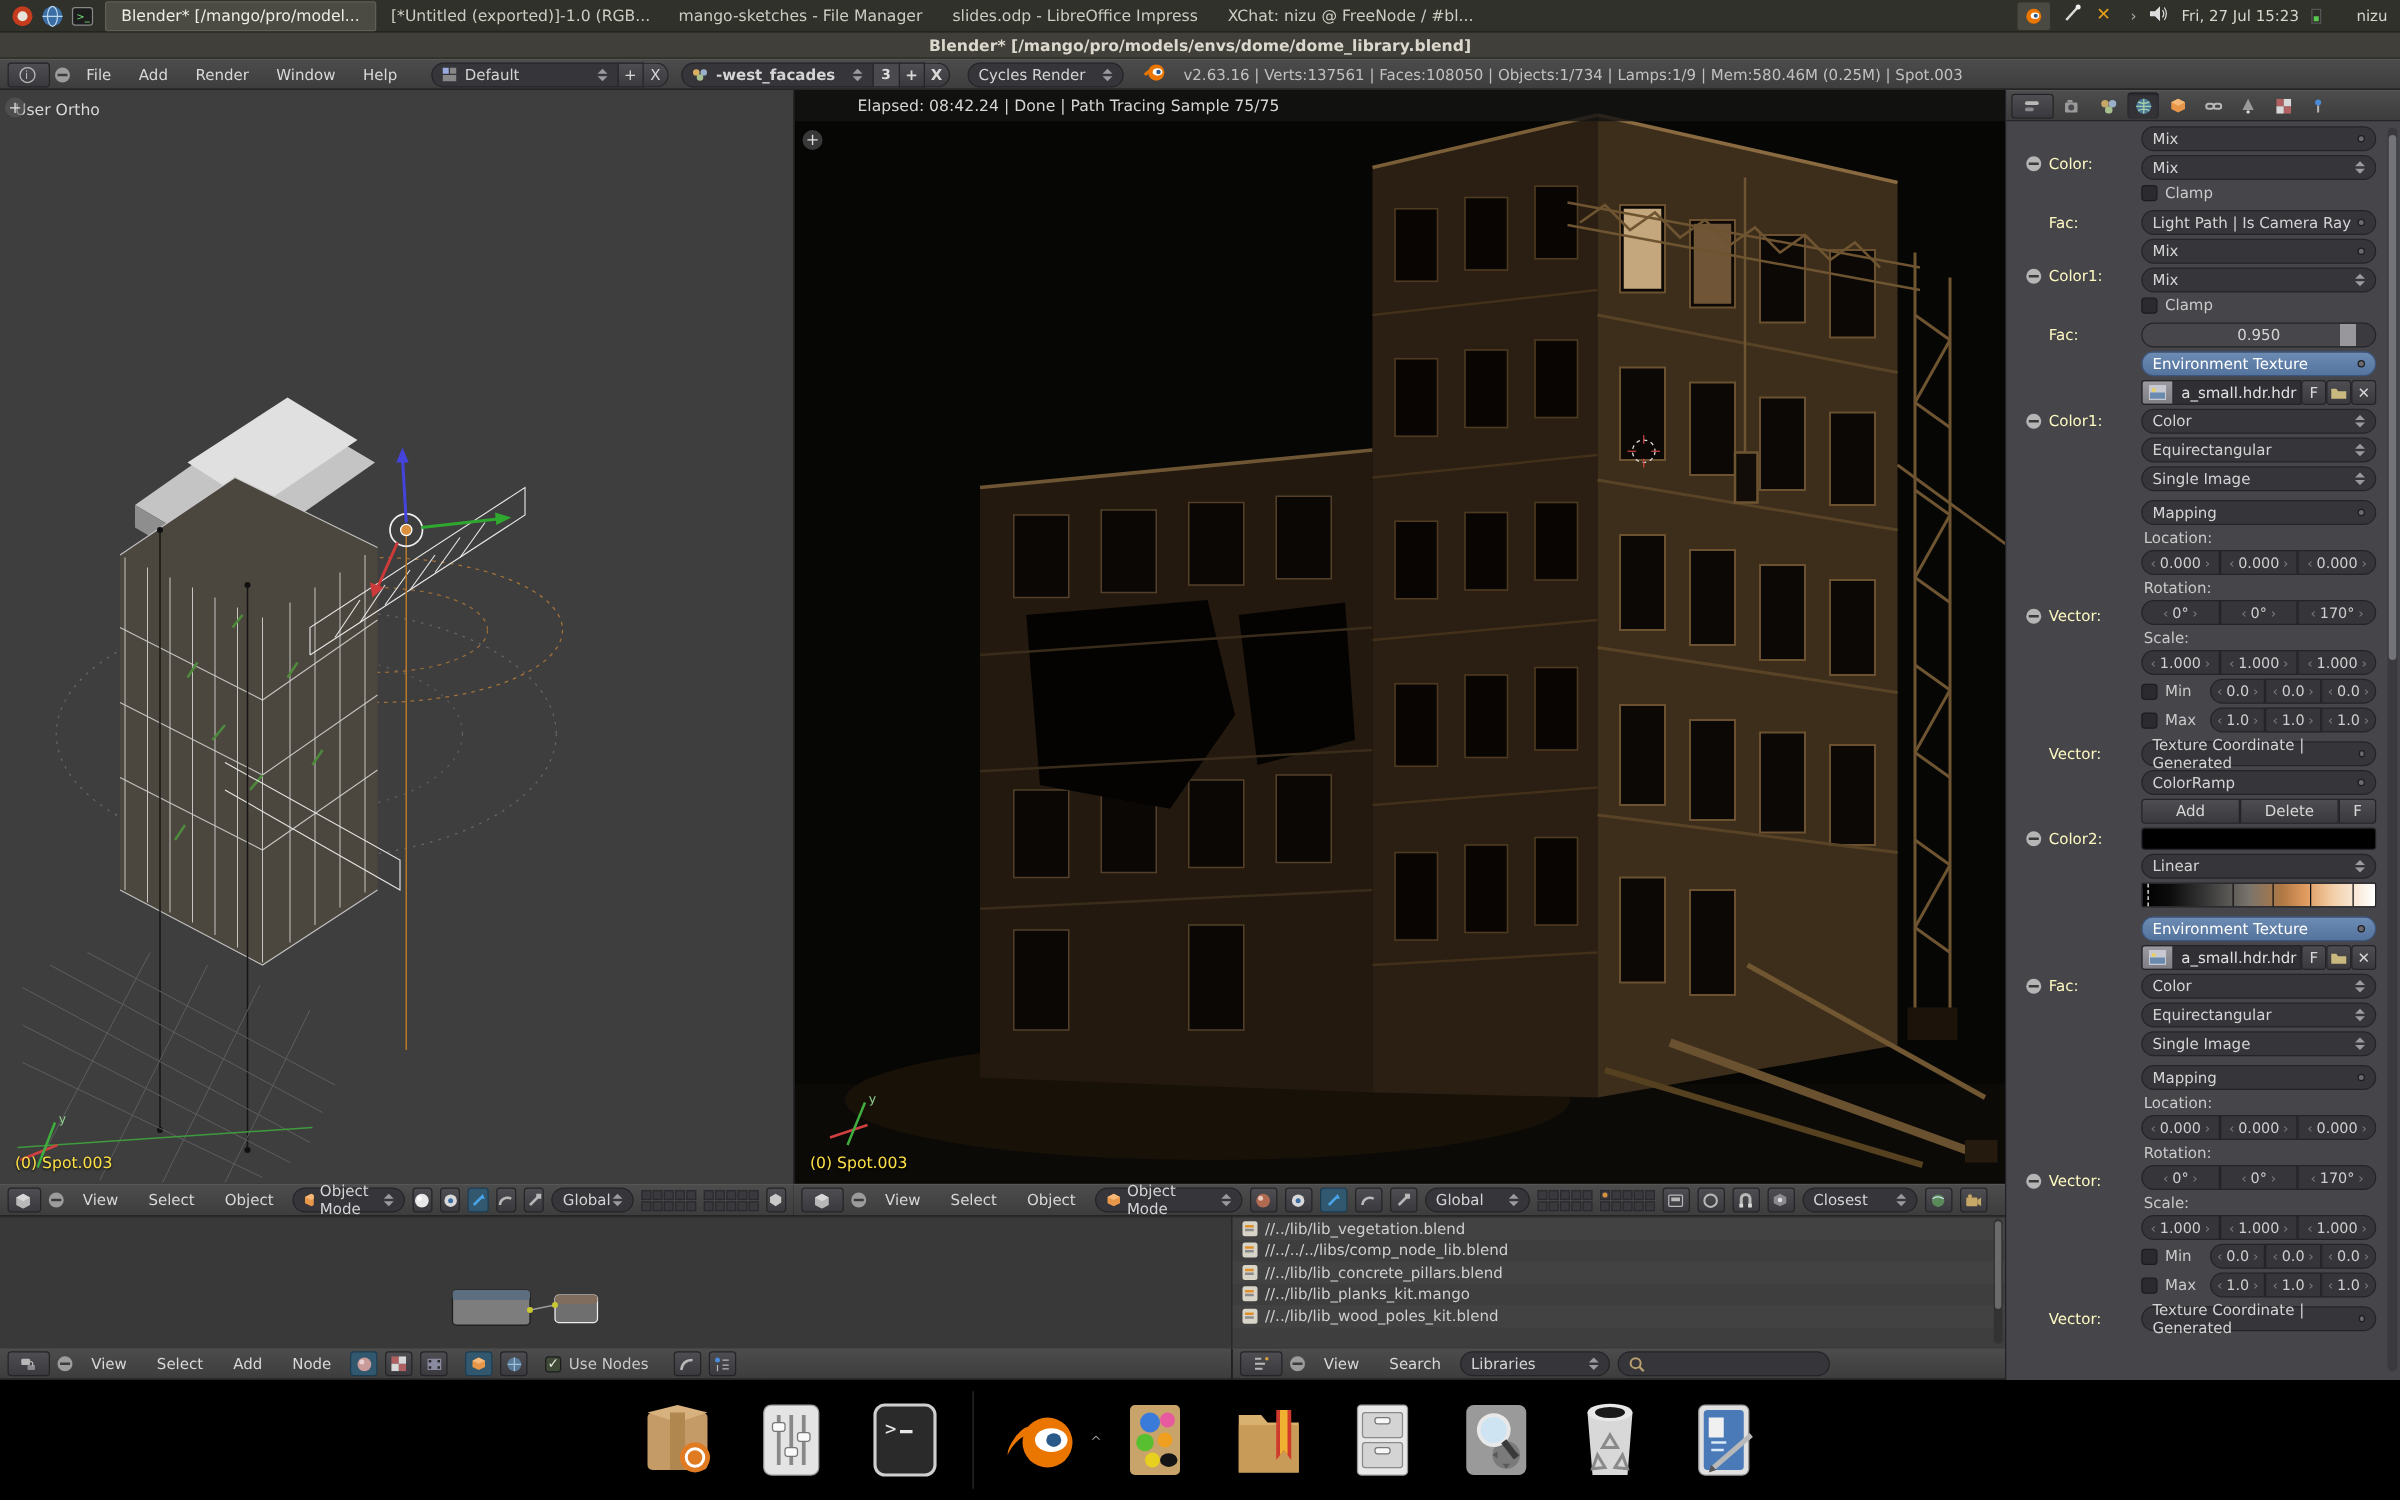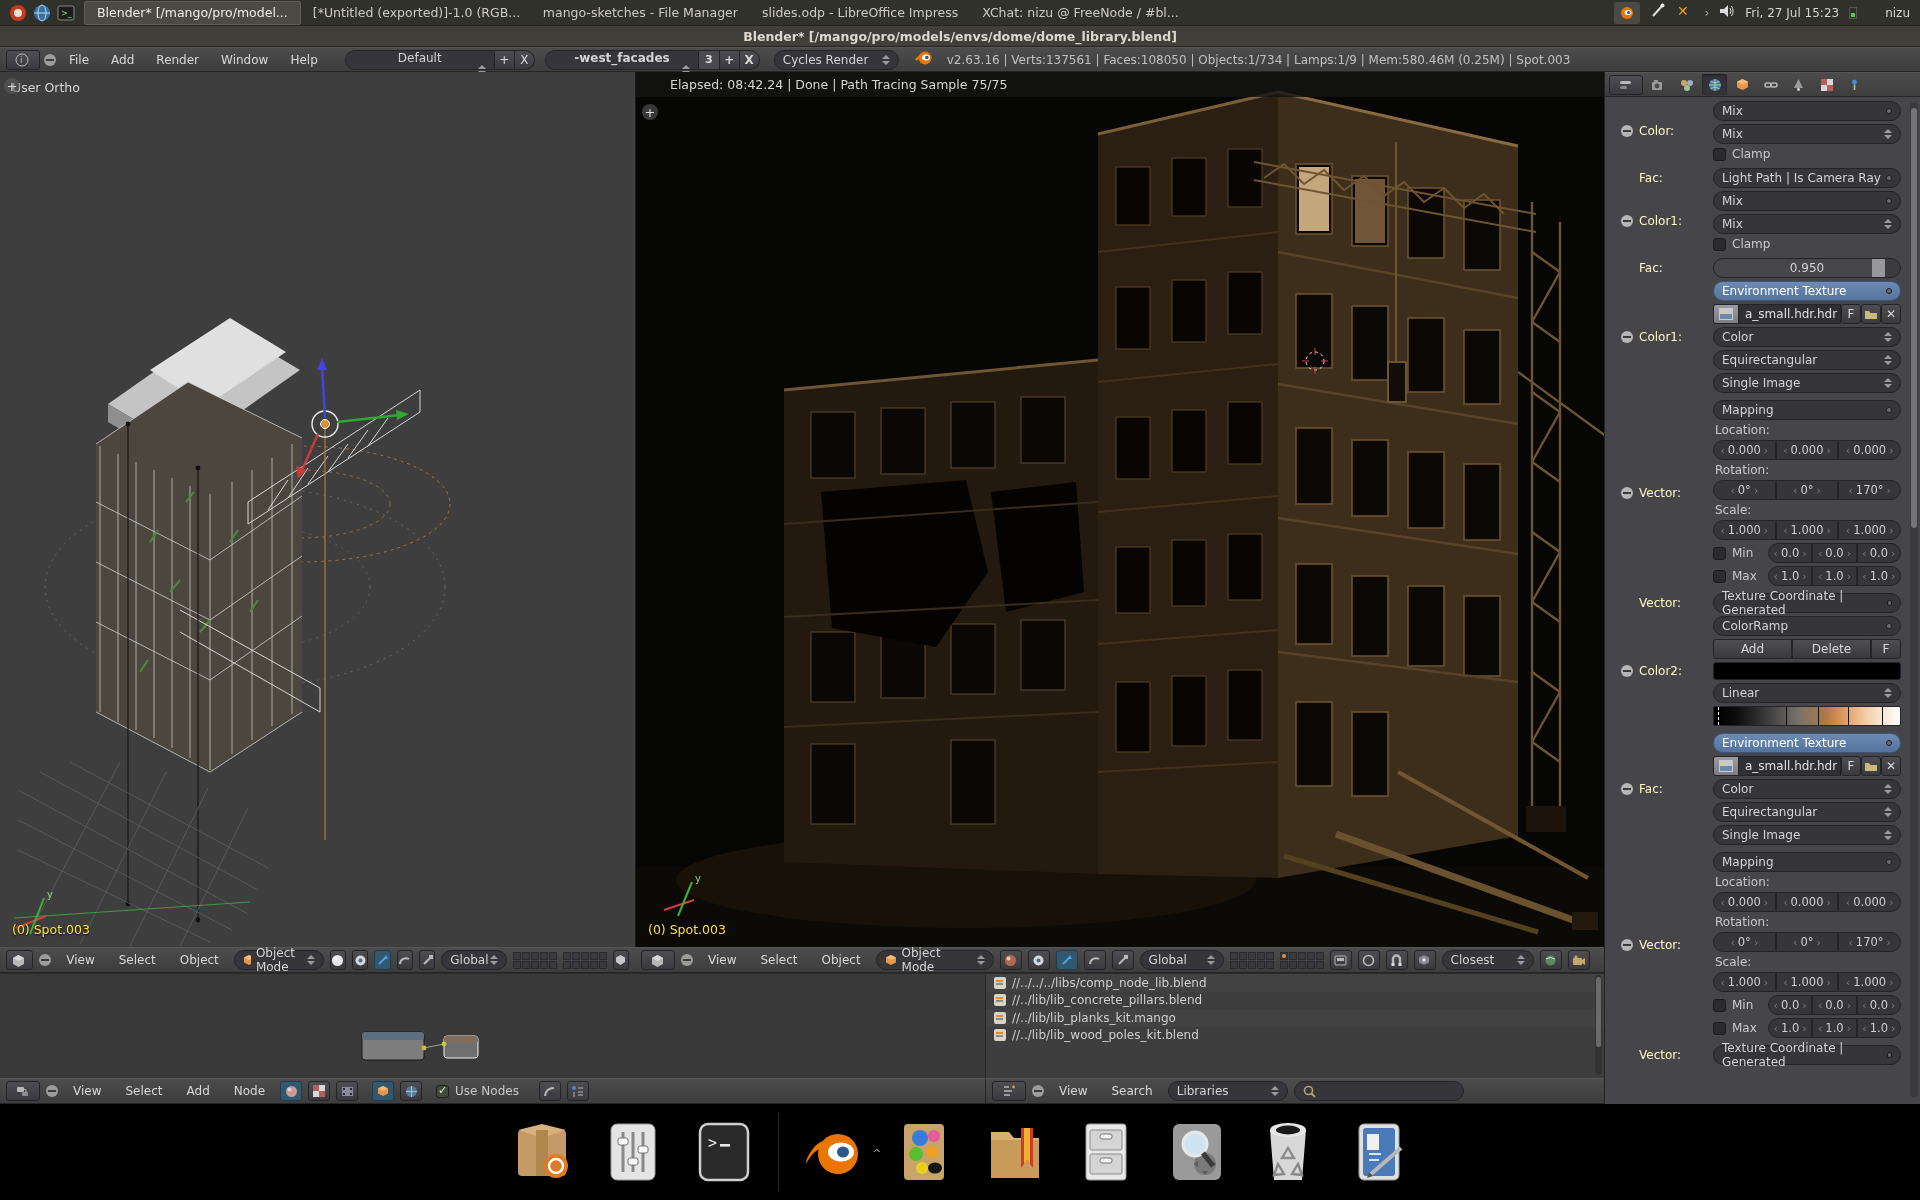--- a/index.html
+++ b/index.html
@@ -48,33 +48,33 @@
   .cb.checked { background:#3f4a37; }
   .cb.checked::after { content:"✓"; position:absolute; left:1px; top:-2px; color:#e8e8e0; font-size:11px; }
   .ccirc { width:12px; height:12px; border-radius:50%; background:#b5b5b5; position:relative; flex:none; }
   .ccirc::after { content:""; position:absolute; left:2px; top:5px; width:8px; height:2px; background:#3a3a3a; }
 
   
   .infoheader { position:absolute; left:0; top:47px; width:1920px; height:25px; display:flex; align-items:center; gap:4px; padding:0 6px; }
   .edsel { width:34px; height:20px; display:flex; align-items:center; gap:2px; padding:0 4px; }
   .stats { color:#c0c0c0; margin-left:10px; white-space:nowrap; font-size:12px; }
   .grp { display:flex; align-items:center; }
-  .grp .bf { border-radius:10px 0 0 10px;flex-direction:column; }
+  .grp .bf { border-radius:10px 0 0 10px; }
   .grp .sqbtn { border-radius:0; border-left:none; }
   .grp .sqbtn:last-child { border-radius:0 10px 10px 0; }
   .countbadge { height:20px; padding:0 6px; background:#4a4a4e; border:1px solid #242428; border-left:none; color:#ddd;
                 display:flex; align-items:center; font-size:11px; }
 
   
   .vp-left  { position:absolute; left:0;    top:72px; width:635px;  height:875px; background:#3e3e3e; overflow:hidden; }
   .vp-center{ position:absolute; left:635px; top:72px; width:969px; height:875px; background:#070606; overflow:hidden; border-left:1px solid #1c1c1c; }
   .vp-label { position:absolute; left:12px; top:8px; color:#d8d8d8; font-size:12.5px; }
   .obj-label { position:absolute; left:12px; bottom:10px; color:#fde047; font-size:12.5px; text-shadow:0 1px 2px #000; }
   .renderstrip { position:absolute; left:0; top:0; width:100%; height:25px; background:rgba(20,20,20,.82);
-                 display:flex; align-items:center; padding-left:34px; color:#d6d6d6; font-size:12.5px; }
+                 display:flex; align-items:center; padding-left:50px; color:#d6d6d6; font-size:12.5px; }
   .plusbtn { position:absolute; width:16px; height:16px; border-radius:50%; background:rgba(90,90,90,.6);
              color:#ddd; display:flex; align-items:center; justify-content:center; font-size:13px; }
 
   
   .vph { position:absolute; height:26px; display:flex; align-items:center; gap:6px; padding:0 6px; }
   .vph-left   { left:0;    top:947px; width:635px; }
   .vph-center { left:635px;top:947px; width:969px; }
   .hicon { width:22px; height:20px; background:linear-gradient(#4e4e52,#3a3a3e); border:1px solid #242428; border-radius:3px;
            display:flex; align-items:center; justify-content:center; }
   .hicon.active { background:#31586e; border-color:#1e3c50; }
@@ -795,20 +795,24 @@
     <div class="hicon">
       <svg width="13" height="13">
           <circle cx="3" cy="3" r="2" fill="#4a8ad8"></circle>
           <path d="M7,3 H12 M7,7 H12 M3,7 V12 M7,10 H12" stroke="#b8b8b8"></path>
         </svg>
       </div>
   </div>
 
   <div class="outl-body">
 
+      <div class="file-row">
+        <span class="blend-icon"></span>
+        <span>//../lib/lib_vegetation.blend</span>
+      </div>
 
 
       <div class="file-row">
         <span class="blend-icon"></span>
         <span>//../../../libs/comp_node_lib.blend</span>
       </div>
 
       <div class="file-row">
         <span class="blend-icon"></span>
         <span>//../lib/lib_concrete_pillars.blend</span>

